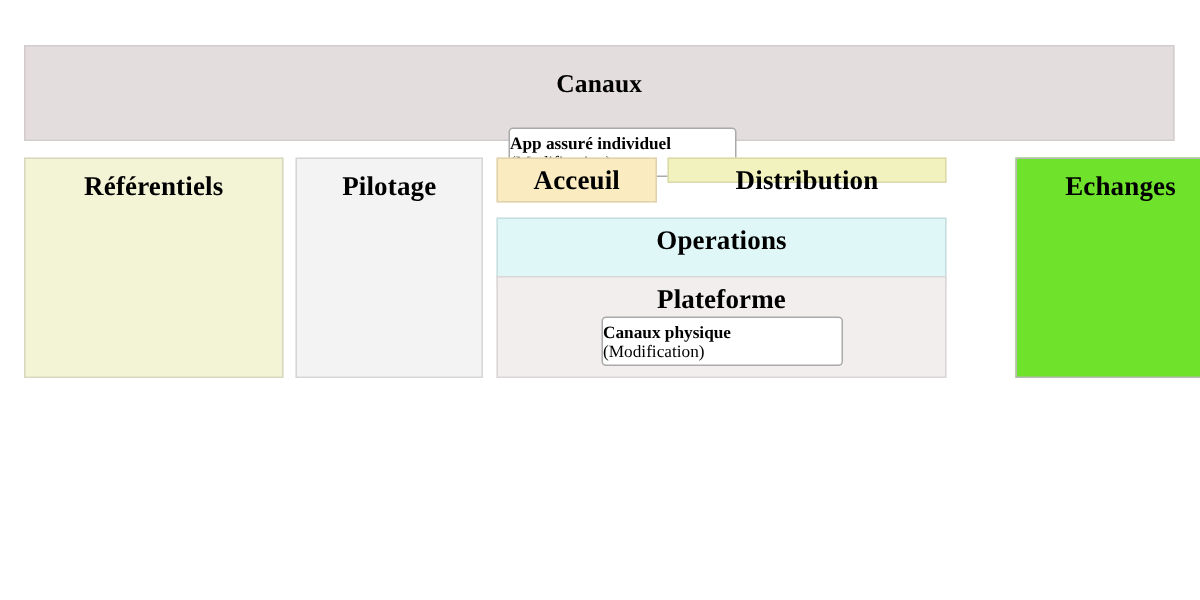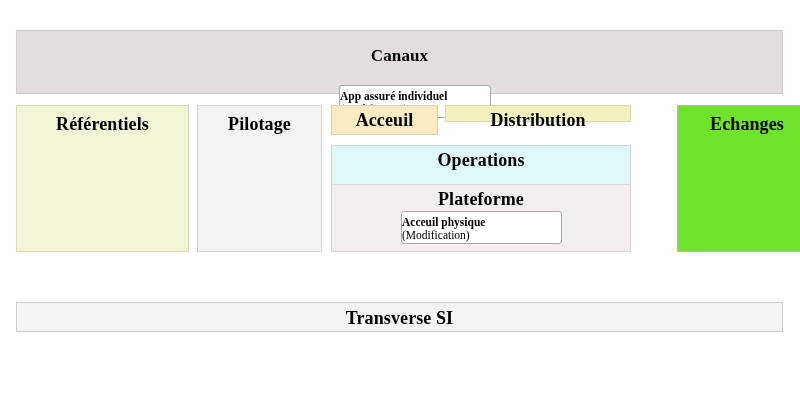--- a/index.html
+++ b/index.html
@@ -212,27 +212,24 @@
     <div class="block-title">Distribution</div>
   </div>
 
   <div class="block" id="operations">
     <div class="block-title">Operations</div>
   </div>
 
   <div class="block" id="ressources">
     <div class="block-title">Plateforme</div>
     <div class="app-card" id="ressources-app">
-      <div class="app-name">Acceuil physique</div>
+      <div class="app-name">Canaux physique</div>
       <div class="app-state">(Modification)</div>
     </div>
   </div>
 
   <div class="block" id="echanges">
     <div class="block-title">Echanges</div>
   </div>
 
 
-  <div class="block" id="transverse-si">
-    <div class="block-title">Transverse SI</div>
-  </div>
 
 </div>
 
 </body></html>

